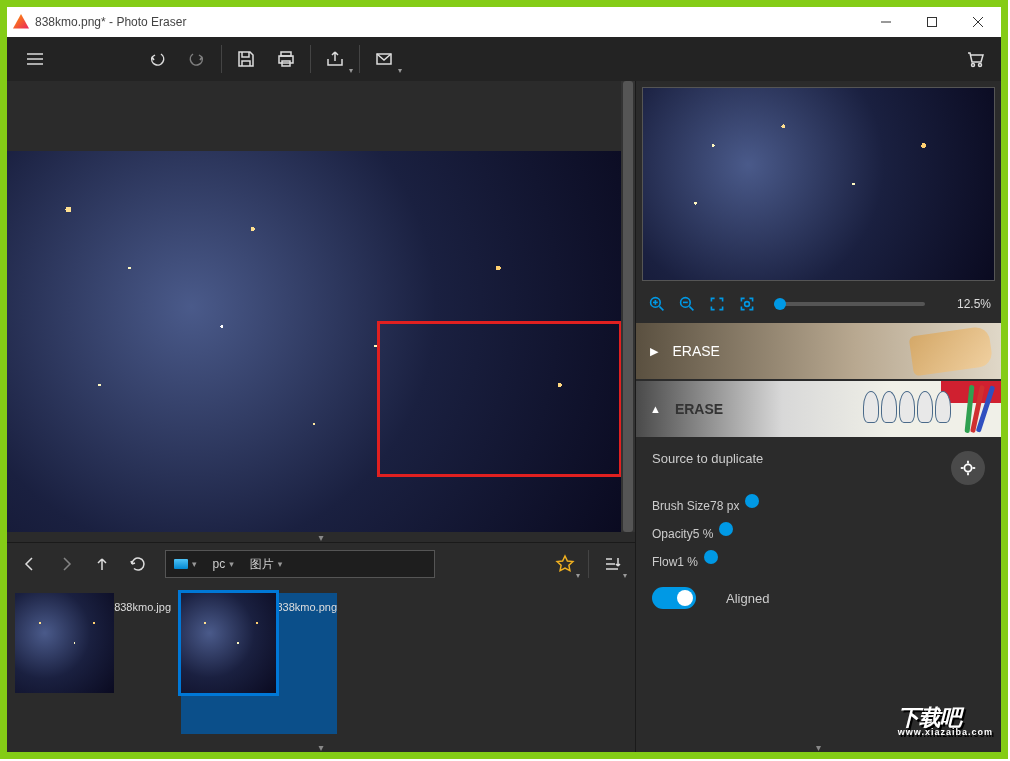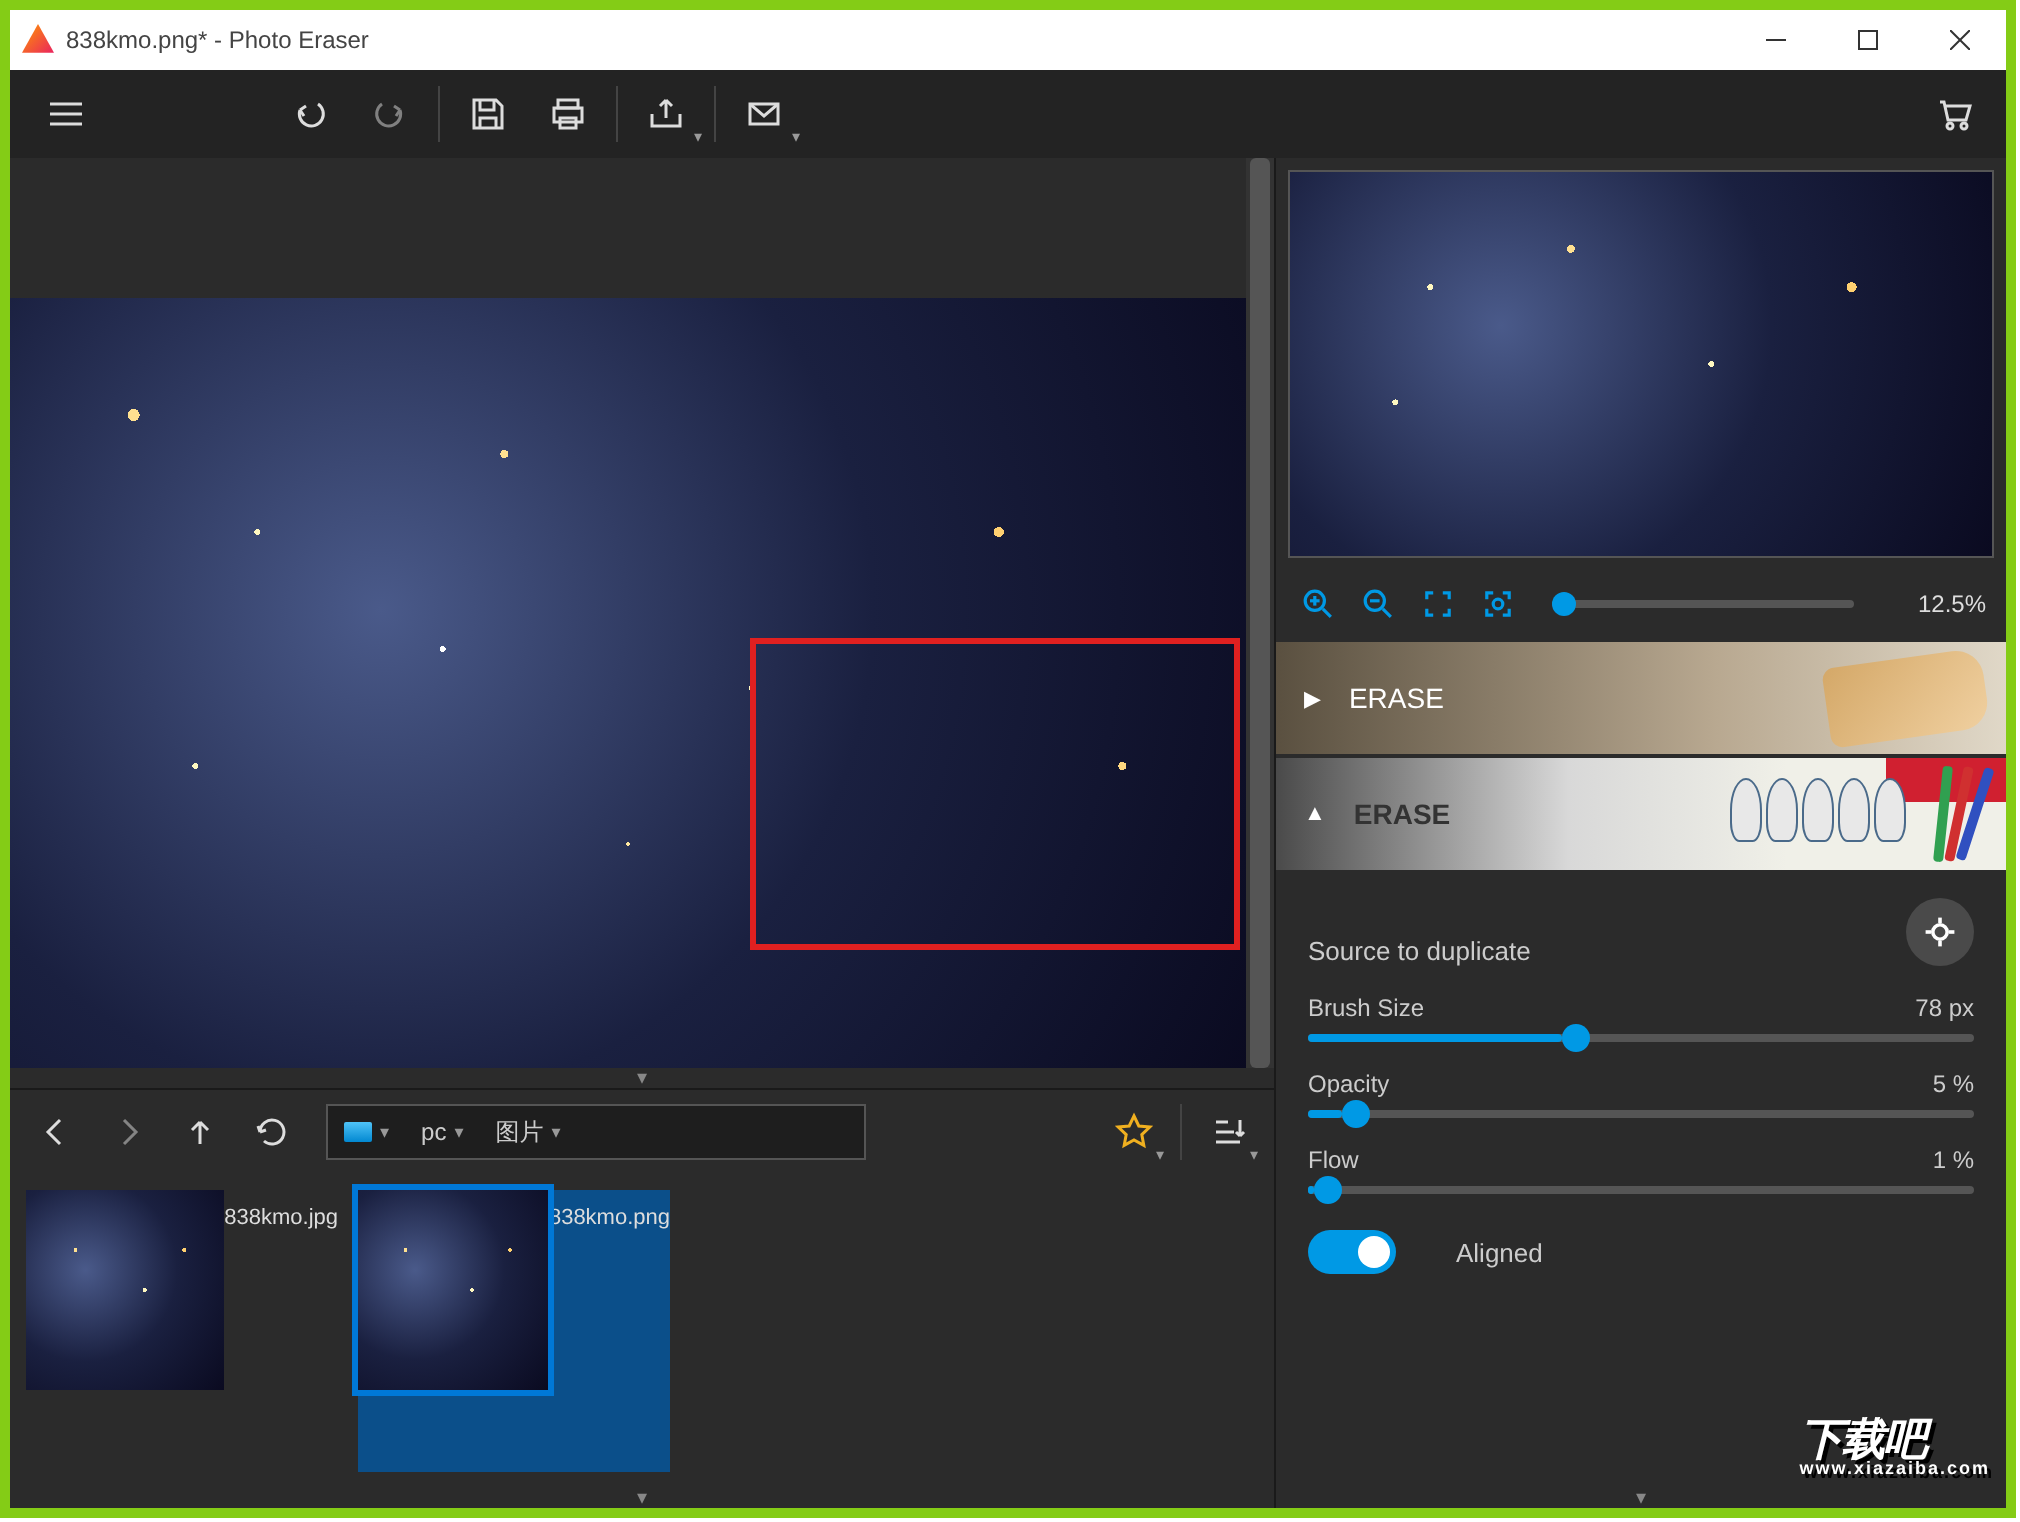--- a/index.html
+++ b/index.html
@@ -1,17 +1,17 @@
 <!DOCTYPE html>
 <html><head>
 <meta charset="utf-8">
 <style>
 * { box-sizing: border-box; margin: 0; padding: 0; }
 body { font-family: "Segoe UI", Arial, sans-serif; font-size: 13px; background: #fff; color: #ccc; overflow: hidden; width: 1010px; height: 761px; }
-.window { width: 1008px; height: 759px; border: 5px solid #84cc16; display: flex; flex-direction: column; }
+.window { width: 1008px; height: 759px; border: 7px solid #84cc16; display: flex; flex-direction: column; }
 .titlebar { height: 30px; background: #fff; display: flex; align-items: center; color: #333; }
 .title-icon { width: 16px; height: 16px; margin: 0 6px; background: linear-gradient(135deg,#ff9800,#e91e63); clip-path: polygon(50% 0,100% 90%,0 90%); }
 .title-text { font-size: 12px; flex: 1; color: #444; }
 .win-btns { display: flex; }
 .win-btn { width: 46px; height: 30px; display: flex; align-items: center; justify-content: center; font-size: 14px; color: #333; }
 .win-btn svg { width: 10px; height: 10px; }
 .toolbar { height: 44px; background: #232323; display: flex; align-items: center; padding: 0 6px; gap: 0; }
 .tbtn { width: 40px; height: 44px; display: flex; align-items: center; justify-content: center; color: #ddd; position: relative; }
 .tbtn svg { width: 20px; height: 20px; stroke: #ddd; fill: none; stroke-width: 1.5; }
 .tbtn.hamburger { width: 44px; }
@@ -57,24 +57,24 @@
 .sh-clone { background: linear-gradient(90deg, #4a4a4a 0%, #d8d8d8 40%, #f0f0e8 70%); position:relative; overflow:hidden; }
 .sh-clone .figures { position:absolute; right:50px; top:10px; display:flex; gap:2px; }
 .sh-clone .fig { width:16px; height:32px; border:1px solid #4a6a8a; border-radius:50% 50% 30% 30%; background:#e8e8e8; }
 .sh-clone .pens { position:absolute; right:6px; top:4px; width:40px; height:48px; }
 .sh-clone .pen { position:absolute; width:5px; height:48px; border-radius:2px; }
 .sh-clone .pen.r { background:#d03030; left:20px; transform:rotate(12deg); }
 .sh-clone .pen.b { background:#3050c0; left:28px; transform:rotate(18deg); }
 .sh-clone .pen.g { background:#30a050; left:12px; transform:rotate(6deg); }
 .sh-clone::before { content:""; position:absolute; right:0; top:0; width:60px; height:22px; background:#d02030; }
 .clone-body { padding: 14px 16px 10px; display: flex; flex-direction: column; gap: 14px; }
-.src-row { display: flex; align-items: flex-end; justify-content: space-between; }
+.src-row { display: flex; align-items: flex-start; justify-content: space-between; }
 .src-btn { width: 34px; height: 34px; border-radius: 50%; background: #4a4a4a; display:flex; align-items:center; justify-content:center; }
 .src-btn svg { width:18px; height:18px; stroke:#fff; fill:none; stroke-width:2; }
-.slider-group { display: flex; flex-direction: column; gap: 6px; text-align: center; }
+.slider-group { display: flex; flex-direction: row; gap: 6px; text-align: center; }
 .slider-label-row { display: flex; justify-content: space-between; font-size: 12px; color: #ccc; }
 .hslider { height: 4px; background: #555; border-radius: 2px; position: relative; }
 .hslider .fill { position: absolute; left: 0; top: 0; bottom: 0; background: #0099e5; border-radius: 2px; }
 .hslider .knob { position: absolute; top: -5px; width: 14px; height: 14px; background: #0099e5; border-radius: 50%; }
 .aligned-row { display: flex; align-items: center; gap: 30px; margin-top: 4px; }
 .toggle { width: 44px; height: 22px; background: #0099e5; border-radius: 11px; position: relative; }
 .toggle::after { content:""; position:absolute; right:3px; top:3px; width:16px; height:16px; background:#fff; border-radius:50%; }
 .watermark { position:absolute; right:8px; bottom:6px; font-size:22px; font-weight:900; color:#fff; text-shadow:2px 2px 0 #000; font-style:italic; letter-spacing:-1px; line-height:0.9; }
 .watermark .sm { font-size:9px; display:block; letter-spacing:1px; font-style:normal; }
 </style>

